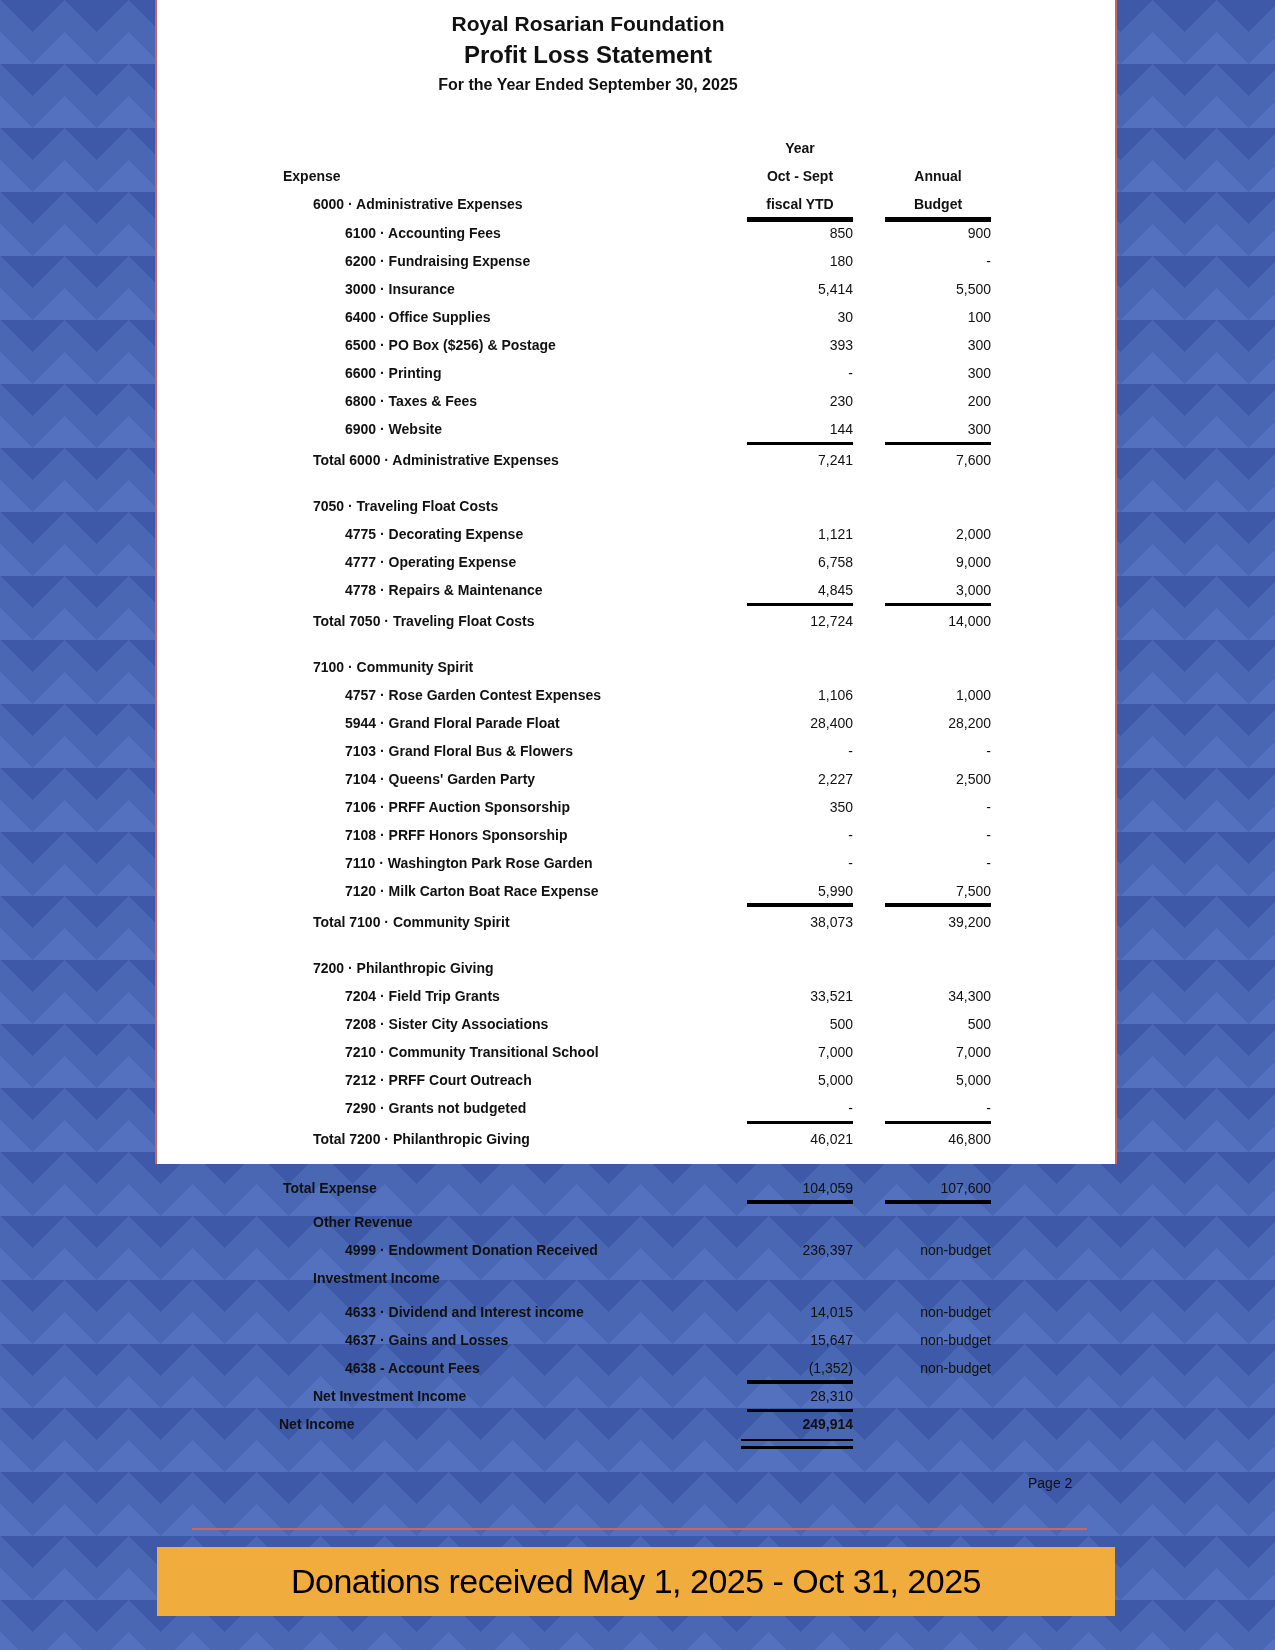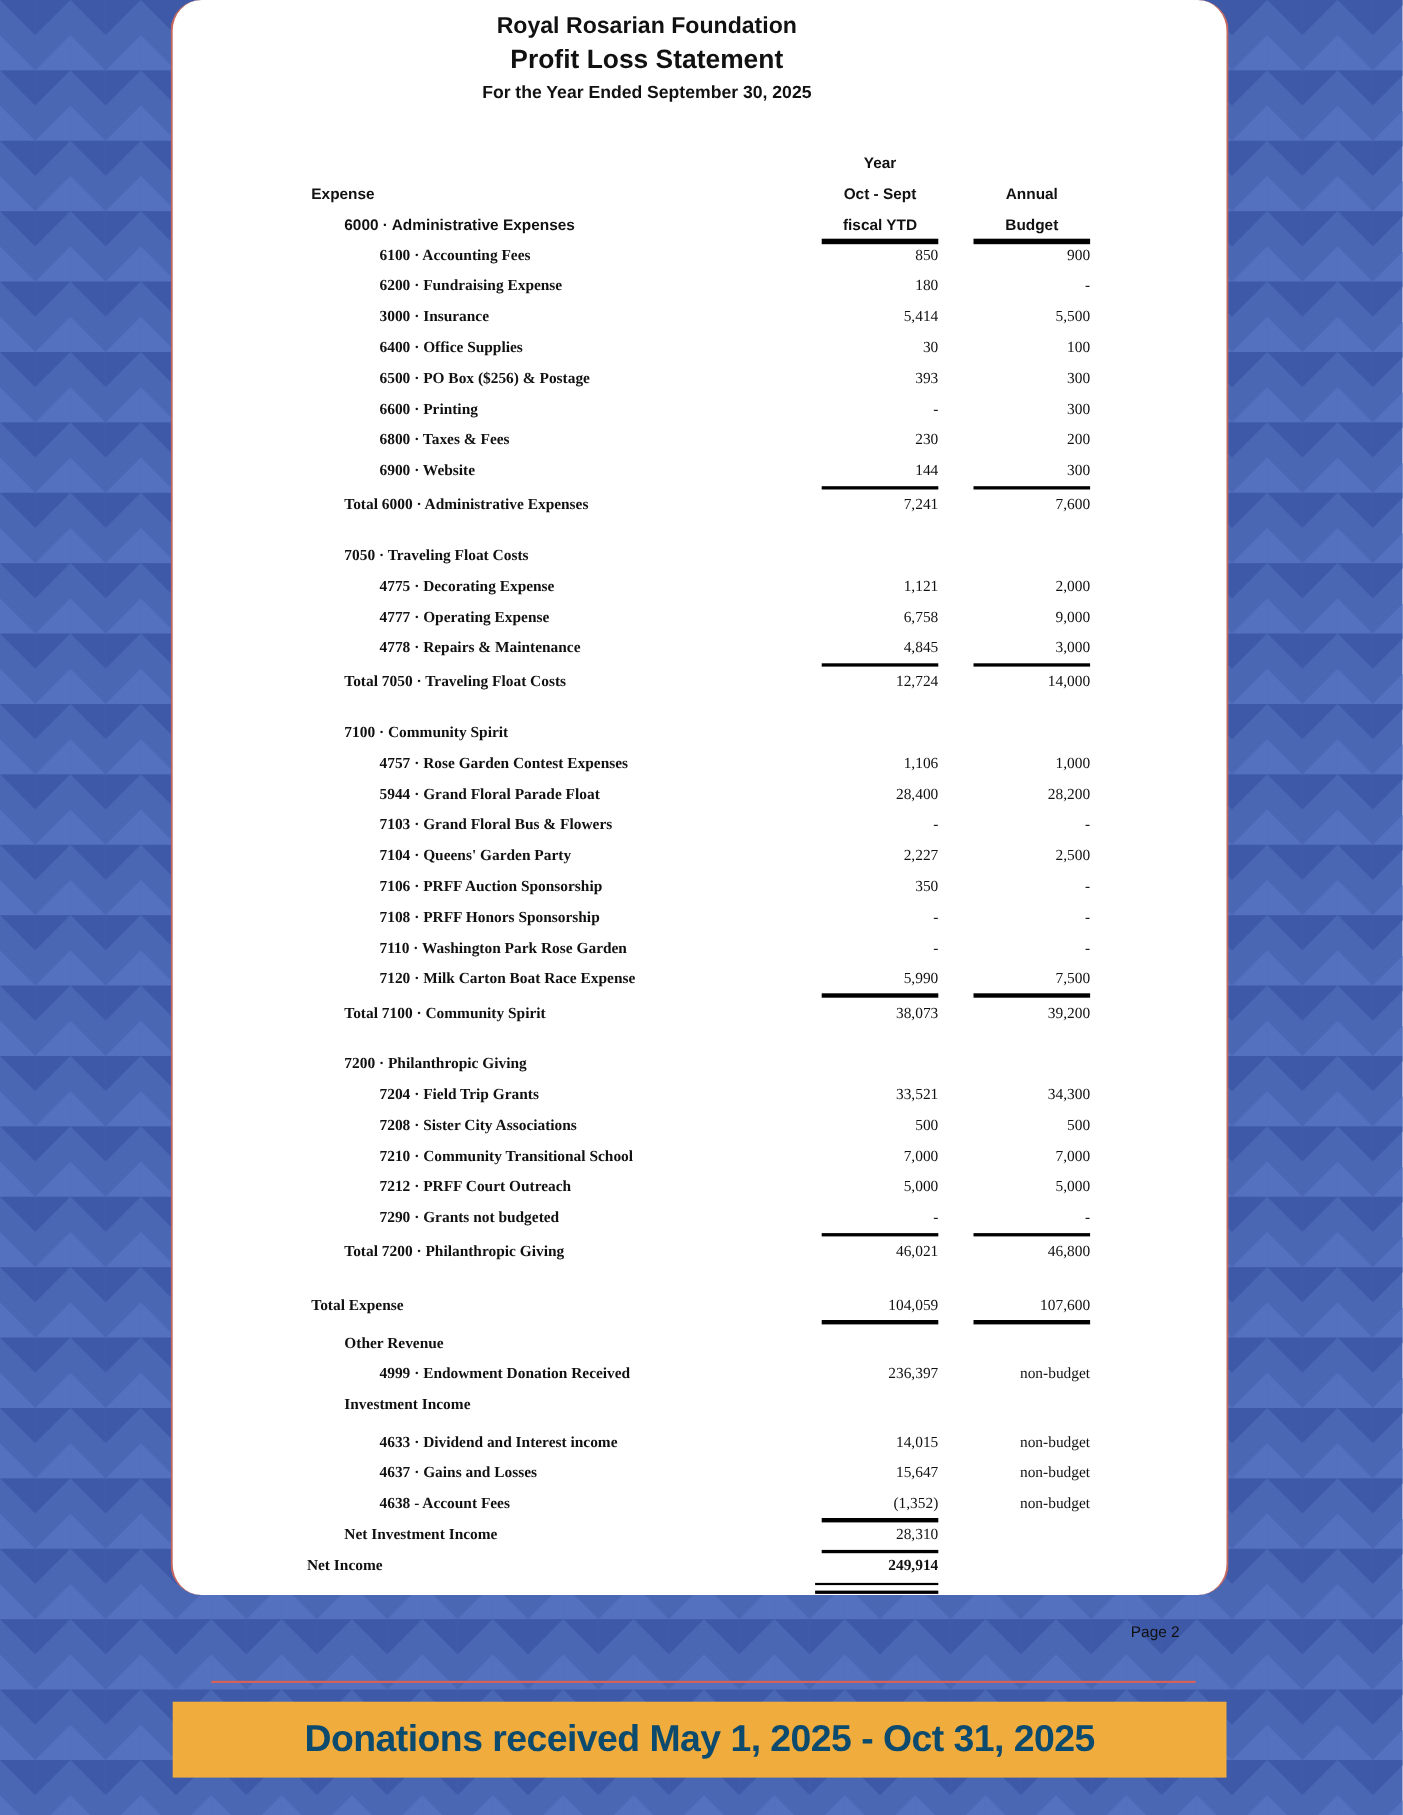--- a/index.html
+++ b/index.html
@@ -9,35 +9,35 @@
     background-color:#4A67B4;
     background-image:
       linear-gradient(135deg, #3E59A8 25%, transparent 25%),
       linear-gradient(225deg, #3E59A8 25%, transparent 25%),
       linear-gradient(135deg, transparent 75%, #5371BE 75%),
       linear-gradient(225deg, transparent 75%, #5371BE 75%);
     background-size:64px 64px;
     background-position:-32px 0,-32px 0,0 0,0 0;
   }
   .page {
-    position:absolute; left:155px; top:0; width:962px; height:1450px;
+    position:absolute; left:155px; top:0; width:962px; height:1164px;
     background:#ffffff; box-sizing:border-box;
-    border-left:2px solid #C4685F; border-right:2px solid #C4685F;border-radius:28px;
+    border-left:2px solid #C4685F; border-right:2px solid #C4685F;
   }
   .doc { position:absolute; inset:0; color:#111; }
 
   
   .title-block { position:absolute; top:12px; left:0; width:862px; text-align:center; }
   .t1 { font-size:21px; line-height:24px; font-weight:bold; }
   .t2 { font-size:24px; line-height:27px; font-weight:bold; margin-top:5px; }
   .t3 { font-size:16px; line-height:19px; font-weight:bold; margin-top:7px; }
 
   
   .colheads { position:absolute; top:136px; left:0; right:0; }
-  .tbl { position:absolute; top:221px; left:0; right:0;font-family:Liberation Serif, serif; }
+  .tbl { position:absolute; top:221px; left:0; right:0; }
   .row { height:28px; position:relative; font-size:14px; }
   .row .lbl { position:absolute; top:4px; white-space:nowrap; font-weight:bold; }
   .lv0 .lbl { left:78px;padding-left:44px; }  .lv1 .lbl { left:96px; }  .lv2 .lbl { left:126px; }
   .lv3 .lbl { left:156px; } .lv4 .lbl { left:188px; }
   .v1, .v2 { position:absolute; top:4px; width:112px; text-align:right; white-space:nowrap; }
   .v1 { left:584px; } .v2 { left:722px; }
   .bv .v1, .bv .v2 { font-weight:bold; }
   .hv1, .hv2 { position:absolute; top:4px; width:106px; text-align:center; font-weight:bold; white-space:nowrap; }
   .hv1 { left:590px; } .hv2 { left:728px; }
   .hbar { position:absolute; bottom:-2px; width:106px; height:0; border-top:5px solid #000; }
@@ -51,21 +51,21 @@
          border-top:2px solid #000; border-bottom:3px solid #000; }
 
   
   .mt3 { margin-top:3px; } .mt6 { margin-top:6px; } .mt18 { margin-top:18px; } .mt21 { margin-top:21px; }
 
   
   .pagenum { position:absolute; top:1475px; left:871px; font-size:14px; font-weight:normal; }
   .redline { position:absolute; top:1528px; left:35px; width:895px; height:2px; background:#D4625A; }
   .banner  { position:absolute; top:1547px; left:0; right:0; height:69px; background:#F0AC3C;
              display:flex; align-items:center; justify-content:center;
-             color:#0c4a6e; font-size:34px; font-weight:bold; letter-spacing:-0.5px; white-space:nowrap; }
+             color:#000000; font-size:34px; font-weight:normal; letter-spacing:-0.5px; white-space:nowrap; }
 </style>
 </head>
 <body>
 
 <div class="page">
   <div class="doc">
 
     <div class="title-block">
       <div class="t1">Royal Rosarian Foundation</div>
       <div class="t2">Profit Loss Statement</div>

